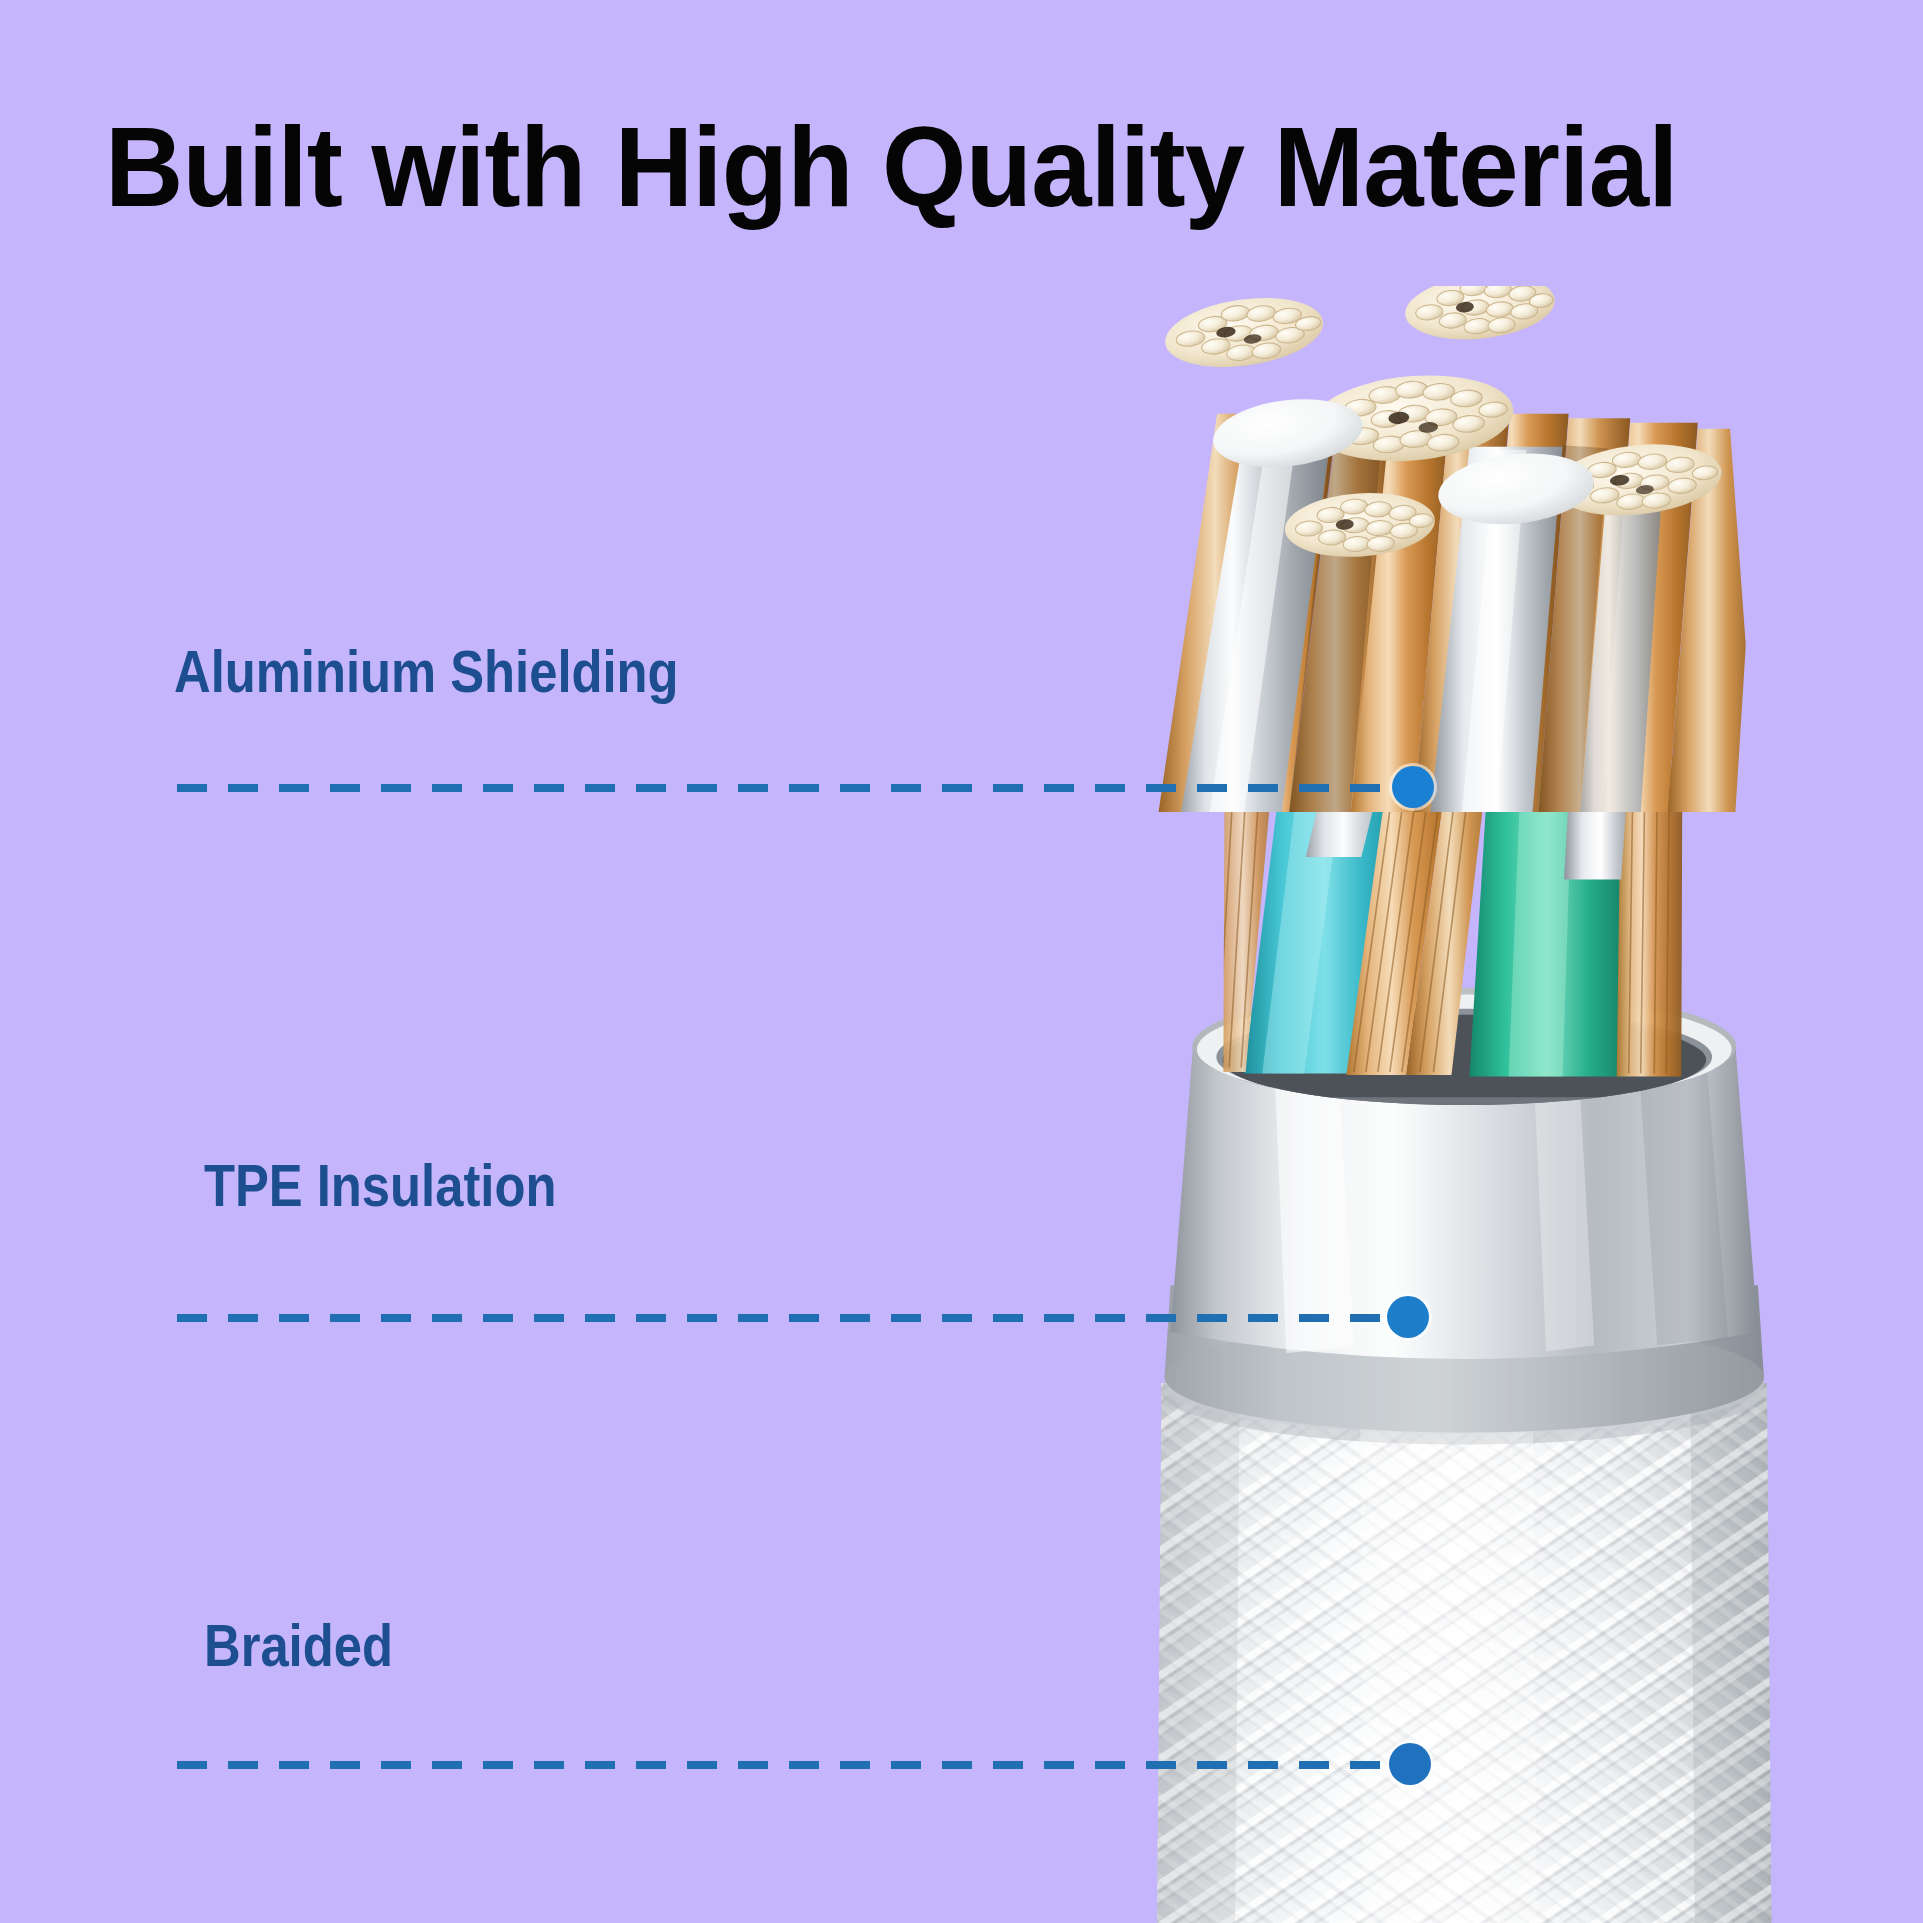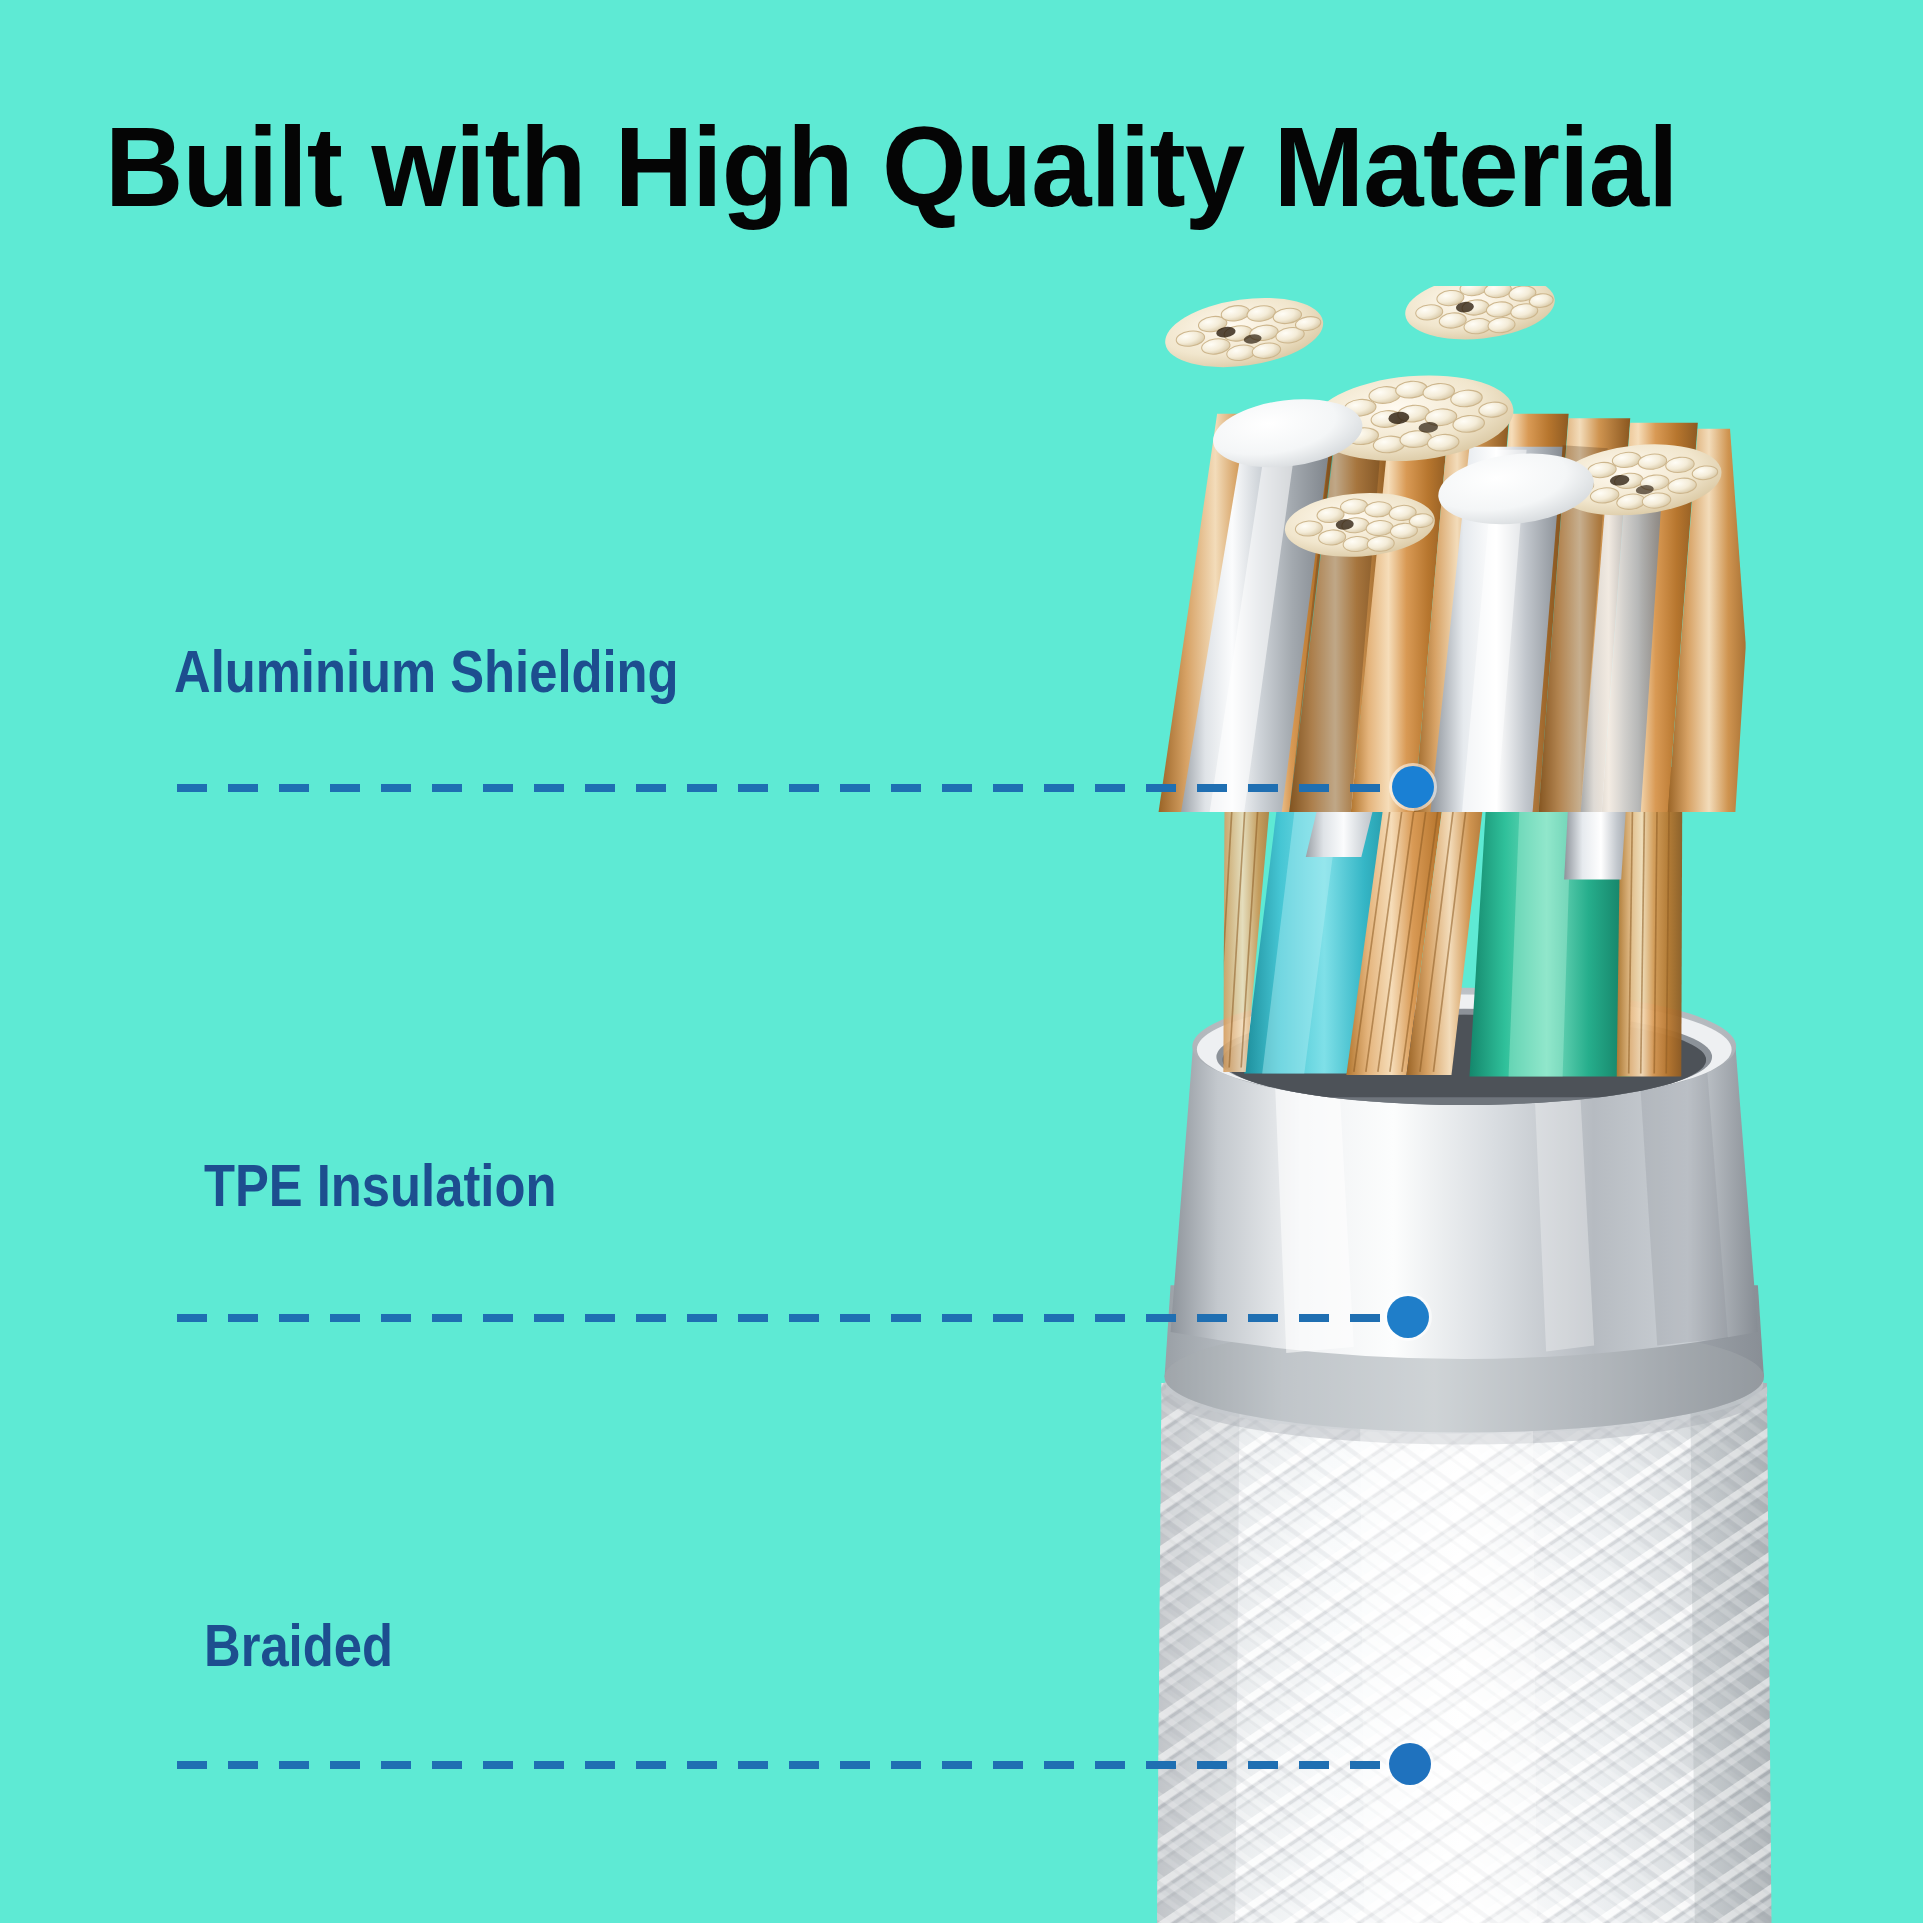--- a/index.html
+++ b/index.html
@@ -1,21 +1,21 @@
 <!DOCTYPE html>
 <html style="font-size:12px"><head>
 <meta charset="utf-8">
 <style>
   html,body{margin:0;padding:0;background:#ffffff;}
   body{
     width:1924px;height:1924px;
     font-family:"Liberation Sans", sans-serif;
     overflow:hidden;position:relative;
   }
-  .stage{position:absolute;inset:0;background:#5eead4;}
+  .stage{position:absolute;inset:0;background:#c4b5fd;}
 
   
   .title{
     position:absolute;left:105px;top:111px;
     font-size:113px;line-height:1.0;
     font-weight:700;color:#050505;
     letter-spacing:-0.8px;
     transform:scaleX(0.96);transform-origin:left top;
     white-space:nowrap;
   }

